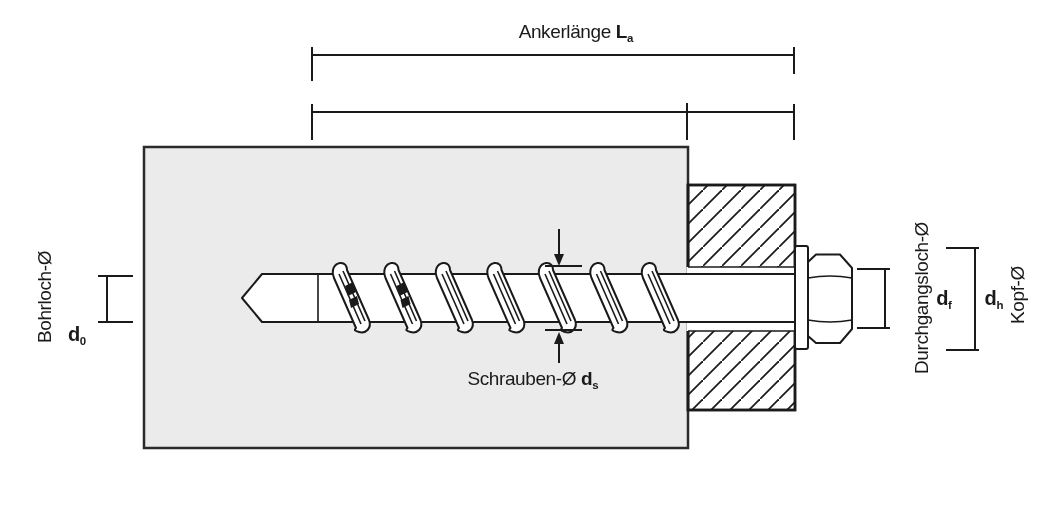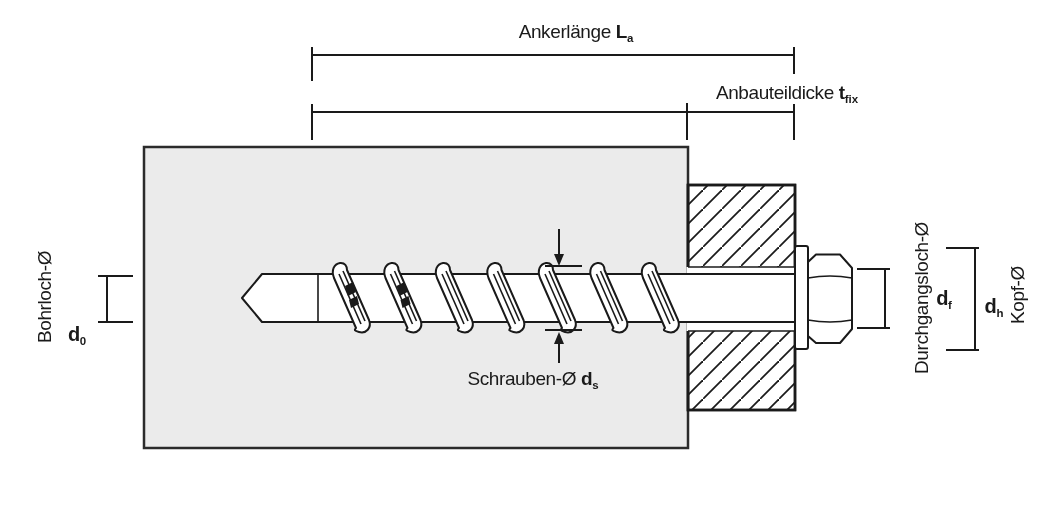--- a/index.html
+++ b/index.html
@@ -164,43 +164,40 @@
       <line class="ln" x1="946" y1="350" x2="979" y2="350"></line>
       <line class="ln" x1="975" y1="248" x2="975" y2="350"></line>
     </g>
   </svg>
 
   <div class="lbl" style="left:576px;top:31px;">
     <span>Ankerlänge</span>&nbsp;<span class="v">L</span><span class="s">a</span>
   </div>
 
 
-  <div class="lbl" style="left:787px;top:92px;">
-    <span>Anbauteildicke</span>&nbsp;<span class="v">t</span><span class="s">fix</span>
-  </div>
 
   <div class="lbl" style="left:533px;top:378px;text-align:right;">
     <span>Schrauben-Ø</span>&nbsp;<span class="v">d</span><span class="s">s</span>
   </div>
 
 
   <div class="lbl-v" style="left:44px;top:297px;">
     <span>Bohrloch-Ø</span>
   </div>
   <div class="lbl varlbl" style="left:77px;top:300px;margin-top:34px;">
     <span class="v">d</span><span class="s">0</span>
   </div>
 
   <div class="lbl varlbl" style="left:900px;top:298px;margin-left:44px;">
     <span class="v">d</span><span class="s">f</span>
   </div>
   <div class="lbl-v" style="left:921px;top:298px;">
     <span>Durchgangsloch-Ø</span>
   </div>
 
-  <div class="lbl varlbl" style="left:994px;top:306px;">
+  <div class="lbl varlbl" style="left:994px;top:298px;">
     <span class="v">d</span><span class="s">h</span>
   </div>
   <div class="lbl-v" style="left:1017px;top:295px;">
     <span>Kopf-Ø</span>
   </div>
 
 </div>
 
 </body></html>

